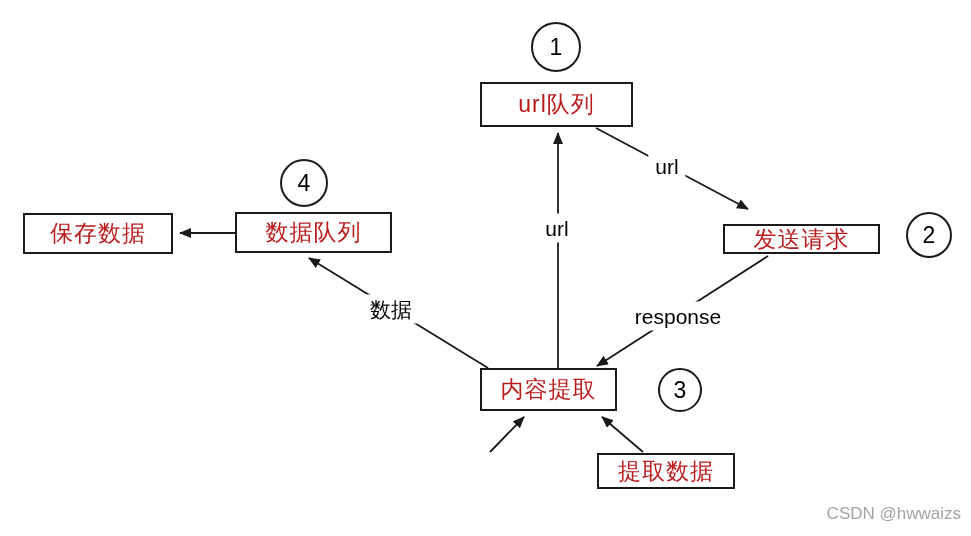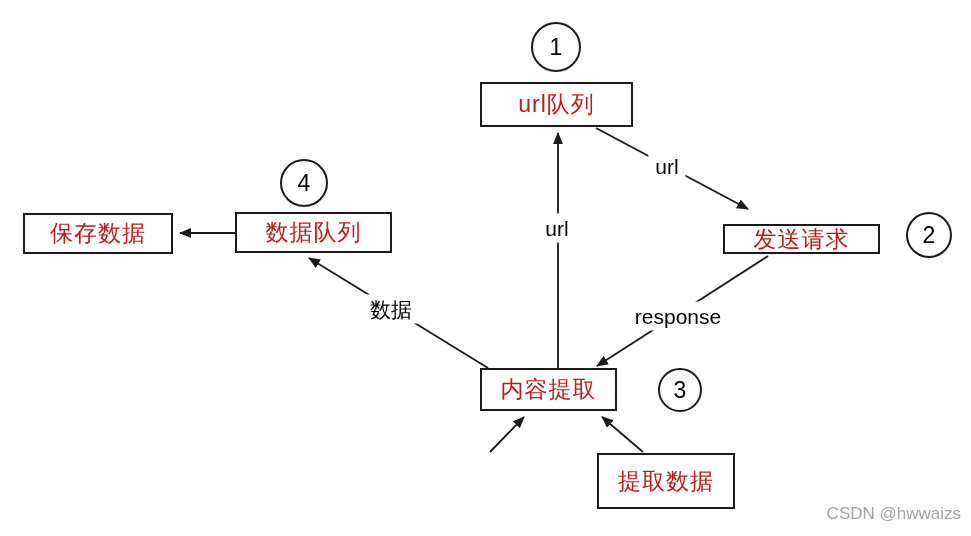--- a/index.html
+++ b/index.html
@@ -96,21 +96,21 @@
   <div class="step-circle" style="left:531px; top:22px; width:50px; height:50px;">1</div>
   <div class="step-circle" style="left:906px; top:212px; width:46px; height:46px;">2</div>
   <div class="step-circle" style="left:658px; top:368px; width:44px; height:44px;">3</div>
   <div class="step-circle" style="left:280px; top:159px; width:48px; height:48px;">4</div>
 
   <div class="node-box" style="left:480px; top:82px; width:153px; height:45px;">url队列</div>
   <div class="node-box" style="left:723px; top:224px; width:157px; height:30px;">发送请求</div>
   <div class="node-box" style="left:23px; top:213px; width:150px; height:41px;">保存数据</div>
   <div class="node-box" style="left:235px; top:212px; width:157px; height:41px;">数据队列</div>
   <div class="node-box" style="left:480px; top:368px; width:137px; height:43px;">内容提取</div>
-  <div class="node-box" style="left:597px; top:453px; width:138px; height:56px;">提取数据</div>
+  <div class="node-box" style="left:597px; top:453px; width:138px; height:36px;">提取数据</div>
 
   <div class="edge-label" style="left:557px; top:228px;">url</div>
   <div class="edge-label" style="left:667px; top:166px;">url</div>
   <div class="edge-label" style="left:678px; top:316px;">response</div>
   <div class="edge-label" style="left:391px; top:309px;">数据</div>
 
   <div class="watermark">CSDN @hwwaizs</div>
 
 </div>
 

